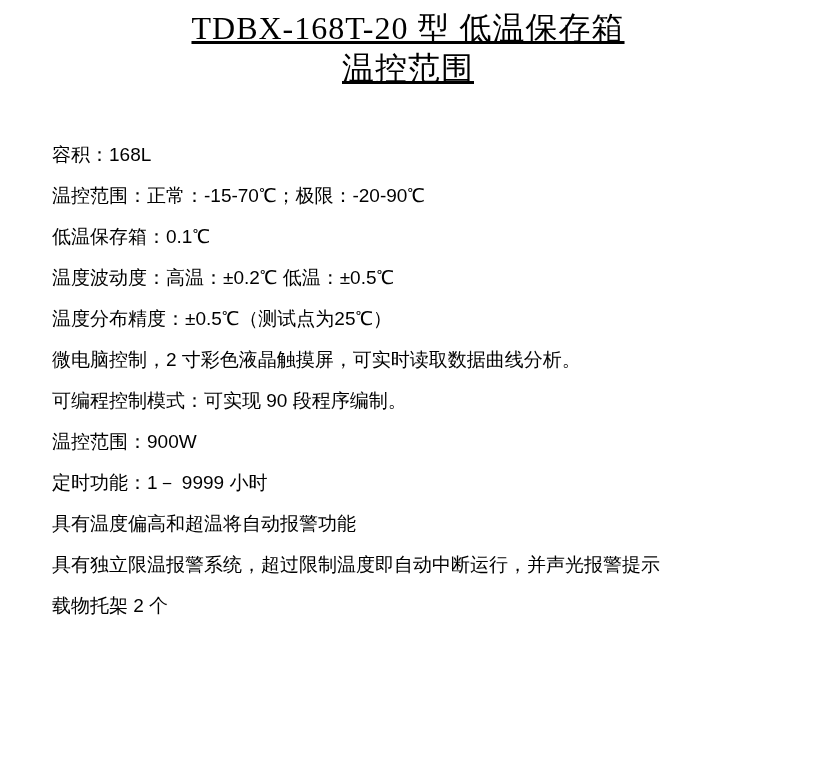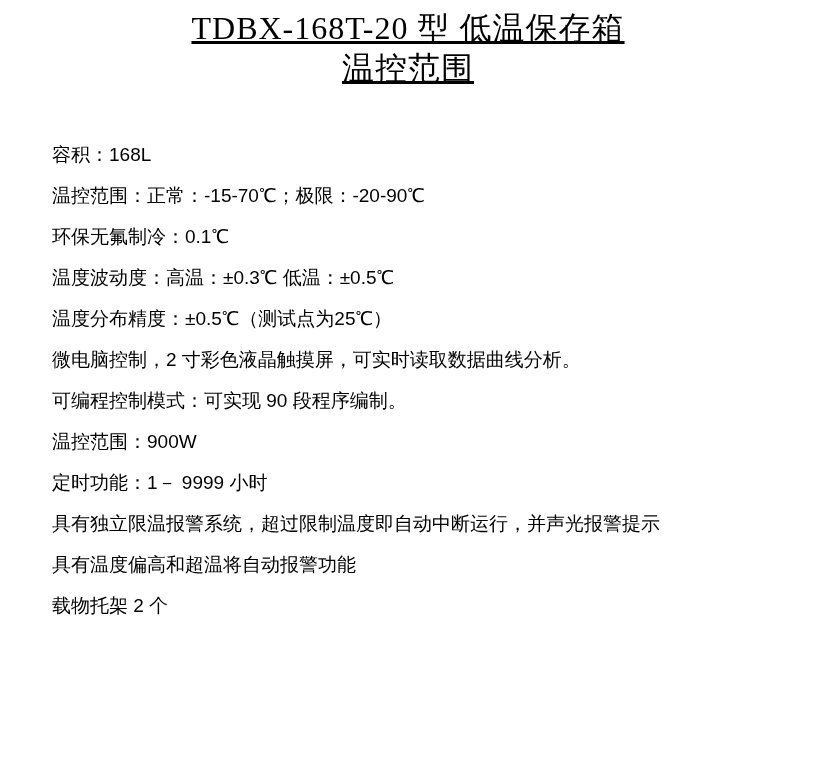--- a/index.html
+++ b/index.html
@@ -50,25 +50,25 @@
 <div class="page">
 
   <div class="title-block">
     <div class="title-line">TDBX-168T-20 型  低温保存箱</div>
     <div class="title-line">温控范围</div>
   </div>
 
   <div class="body-block">
     <div class="body-line">容积：168L</div>
     <div class="body-line">温控范围：正常：-15-70℃；极限：-20-90℃</div>
-    <div class="body-line">环保无氟制冷：0.1℃</div>
-    <div class="body-line">温度波动度：高温：±0.3℃ 低温：±0.5℃</div>
+    <div class="body-line">低温保存箱：0.1℃</div>
+    <div class="body-line">温度波动度：高温：±0.2℃ 低温：±0.5℃</div>
     <div class="body-line">温度分布精度：±0.5℃（测试点为25℃）</div>
     <div class="body-line">微电脑控制，2 寸彩色液晶触摸屏，可实时读取数据曲线分析。</div>
     <div class="body-line">可编程控制模式：可实现 90 段程序编制。</div>
     <div class="body-line">温控范围：900W</div>
     <div class="body-line">定时功能：1－ 9999 小时</div>
+    <div class="body-line">具有温度偏高和超温将自动报警功能</div>
     <div class="body-line">具有独立限温报警系统，超过限制温度即自动中断运行，并声光报警提示</div>
-    <div class="body-line">具有温度偏高和超温将自动报警功能</div>
     <div class="body-line">载物托架 2 个</div>
   </div>
 
 </div>
 
 </body></html>

